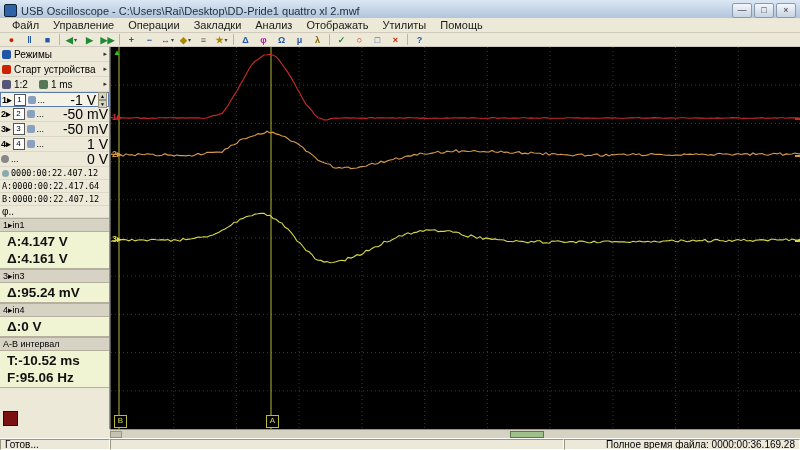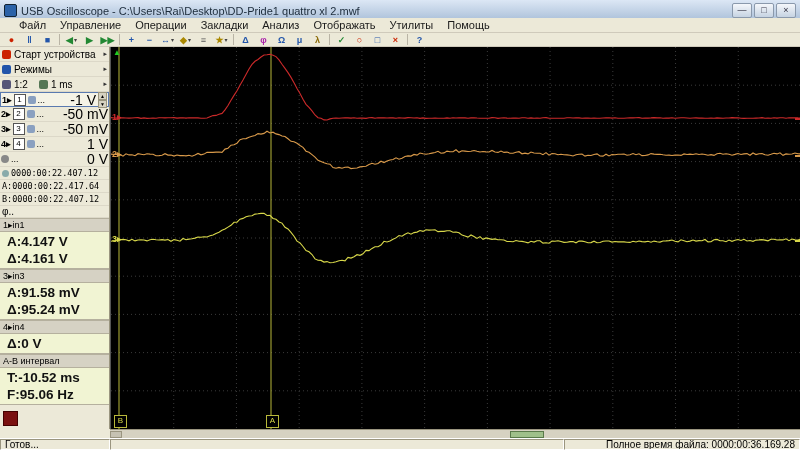--- a/index.html
+++ b/index.html
@@ -12,21 +12,21 @@
     display:flex;align-items:center;padding:0 4px;box-sizing:border-box;color:#1c2b3a;}
   .titlebar .appicon{width:11px;height:11px;background:#2b62a8;border:1px solid #123;
     margin-right:4px;border-radius:2px;flex:0 0 auto;}
   .titlebar .title{font-size:11px;white-space:nowrap;overflow:hidden;flex:1;}
   .winbtns{display:flex;gap:2px;}
   .winbtn{width:18px;height:13px;border:1px solid #8a99ac;border-radius:2px;
     background:linear-gradient(#f4f7fb,#c6d3e2);font-size:9px;line-height:12px;
     text-align:center;color:#334;}
   
   .menubar{position:absolute;left:0;top:18px;width:800px;height:15px;background:#ece9d8;
-    border-bottom:1px solid #cfcabb;display:flex;align-items:center;padding-left:12px;box-sizing:border-box;text-align:right;}
+    border-bottom:1px solid #cfcabb;display:flex;align-items:center;padding-left:5px;box-sizing:border-box;text-align:right;}
   .menu-item{padding:1px 7px;font-size:11px;color:#1a1a1a;}
   
   .toolbar{position:absolute;left:0;top:33px;width:800px;height:14px;background:#ece9d8;
     border-bottom:1px solid #cfcabb;display:flex;align-items:center;padding-left:3px;box-sizing:border-box;gap:1px;}
   .tb{width:15px;height:13px;display:flex;align-items:center;justify-content:center;
     font-size:9px;border:1px solid transparent;border-radius:2px;}
   .tb .dd{font-size:6px;color:#444;margin-left:1px;}
   .tbsep{width:1px;height:11px;background:#b9b4a5;margin:0 2px;}
   
   .sidebar{position:absolute;left:0;top:47px;width:110px;height:382px;background:#ece9d8;
@@ -171,27 +171,27 @@
       <span style="color:#cc2200;font-weight:bold">×</span>
     </div>
     <div class="tbsep"></div>
     <div class="tb">
       <span style="color:#2255aa;font-weight:bold">?</span>
     </div>
   </div>
 
 <div class="sidebar">
   <div class="srow">
+    <span class="ico" style="background:#2255aa"></span>
+    <span>Режимы</span>
+    <span class="arr">▸</span>
+  </div>
+  <div class="srow">
     <span class="ico" style="background:#cc2200"></span>
     <span>Старт устройства</span>
-    <span class="arr">▸</span>
-  </div>
-  <div class="srow">
-    <span class="ico" style="background:#2255aa"></span>
-    <span>Режимы</span>
     <span class="arr">▸</span>
   </div>
   <div class="srow">
     <span class="ico" style="background:#557"></span>
     <span>1:2</span>
     <span class="ico" style="background:#575;margin-left:8px"></span>
     <span>1 ms</span>
     <span class="arr">▸</span>
   </div>
   <div id="chanrows">
@@ -250,21 +250,20 @@
       <div class="mgroup">
         <div class="mhead">1▸in1</div>
         <div class="mbox">
           <div class="mval">A:4.147 V</div>
           <div class="mval">Δ:4.161 V</div>
         </div>
       </div>
       <div class="mgroup">
         <div class="mhead">3▸in3</div>
         <div class="mbox">
-          <div class="mval">A:91.58 mV</div>
           <div class="mval">Δ:95.24 mV</div>
         </div>
       </div>
       <div class="mgroup">
         <div class="mhead">4▸in4</div>
         <div class="mbox">
           <div class="mval">Δ:0 V</div>
         </div>
       </div>
       <div class="mgroup">

